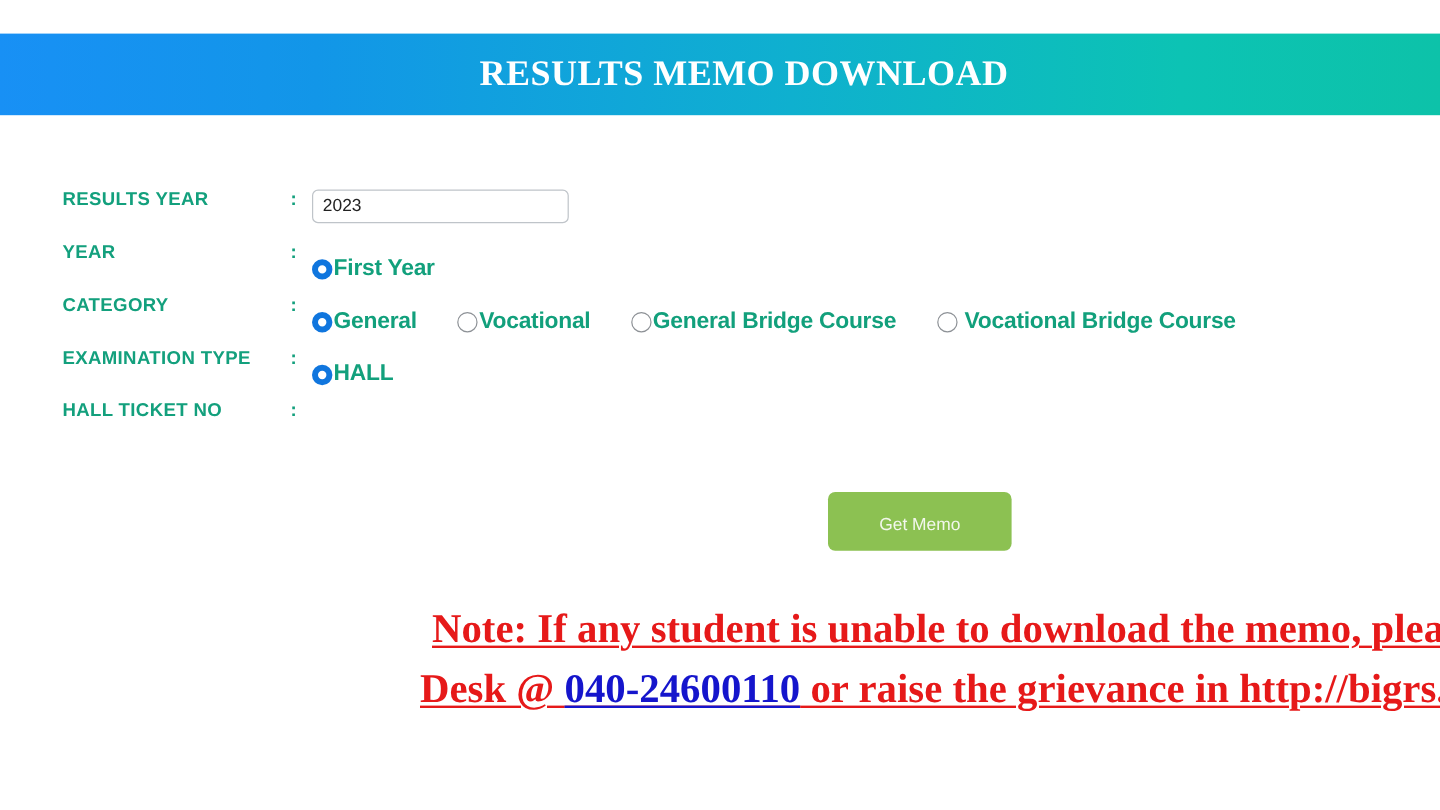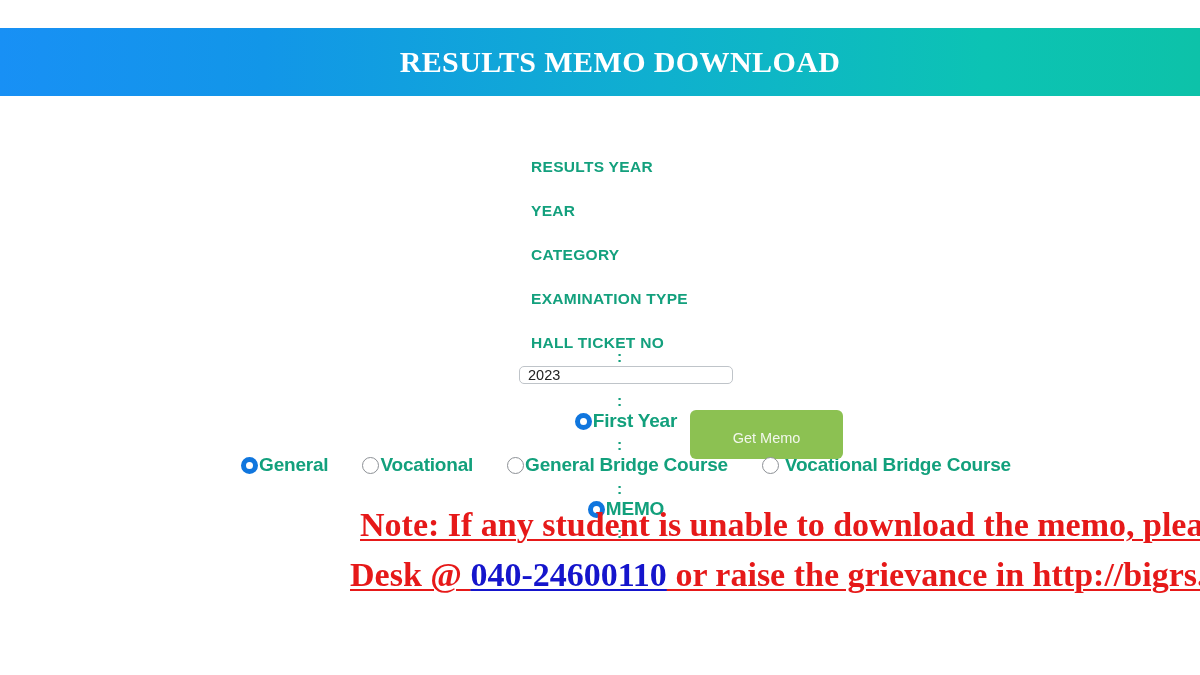--- a/index.html
+++ b/index.html
@@ -47,24 +47,22 @@
   }
 
   
   .form-area {
     position: relative;
     padding-top: 62px;
     padding-left: 52px;
   }
   .form-row {
     display: flex;
-    align-items: center;
     white-space: nowrap;
     height: 44px;
-    flex-direction: column;
   }
   .f-label {
     font-size: 15.5px;
     font-weight: bold;
     color: #13a07d;
     letter-spacing: 0.3px;
     width: 190px;
     flex: 0 0 190px;
   }
   .f-colon {
@@ -246,21 +244,21 @@
         </label>
       </div>
     </div>
 
     <div class="form-row">
       <span class="f-label">EXAMINATION TYPE</span>
       <span class="f-colon">:</span>
       <div class="radio-group">
         <label class="radio-opt">
           <span class="radio-dot on"></span>
-          <span class="radio-text">MEMO</span>
+          <span class="radio-text">HALL</span>
         </label>
       </div>
     </div>
 
     <div class="form-row" style="height:58px;">
       <span class="f-label">HALL TICKET NO</span>
       <span class="f-colon">:</span>
     </div>
 
     <div class="btn-row">

